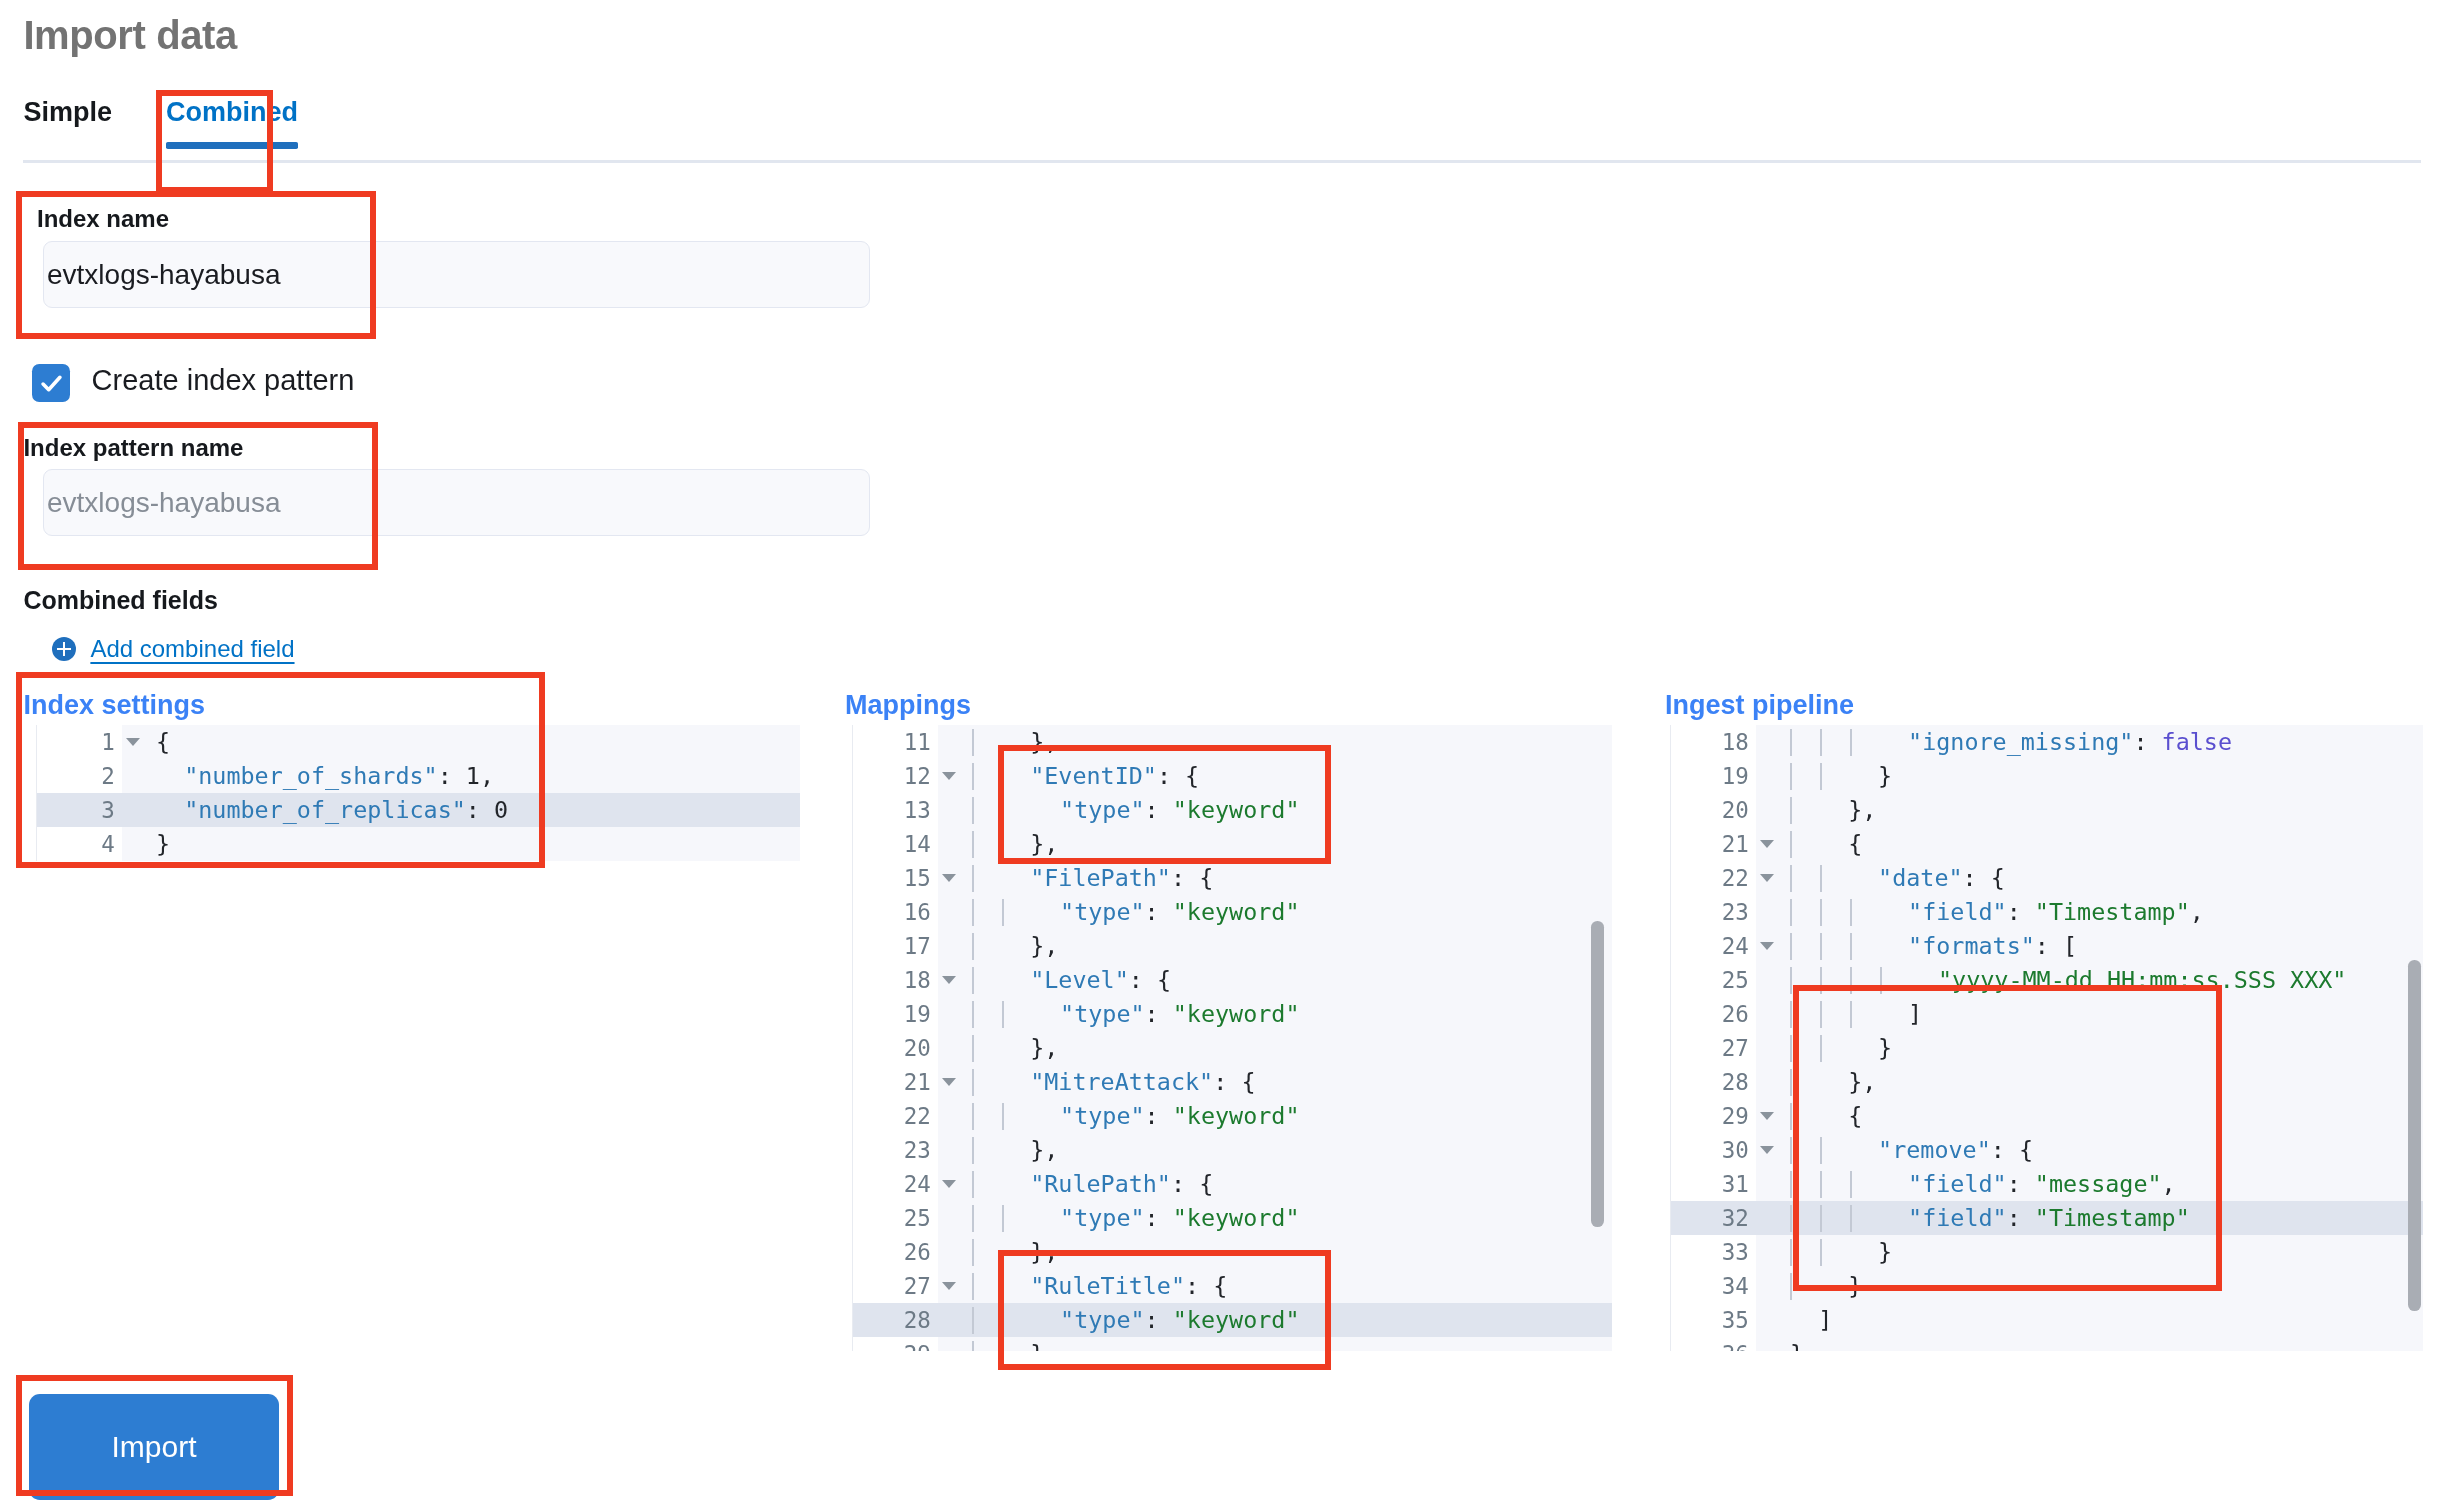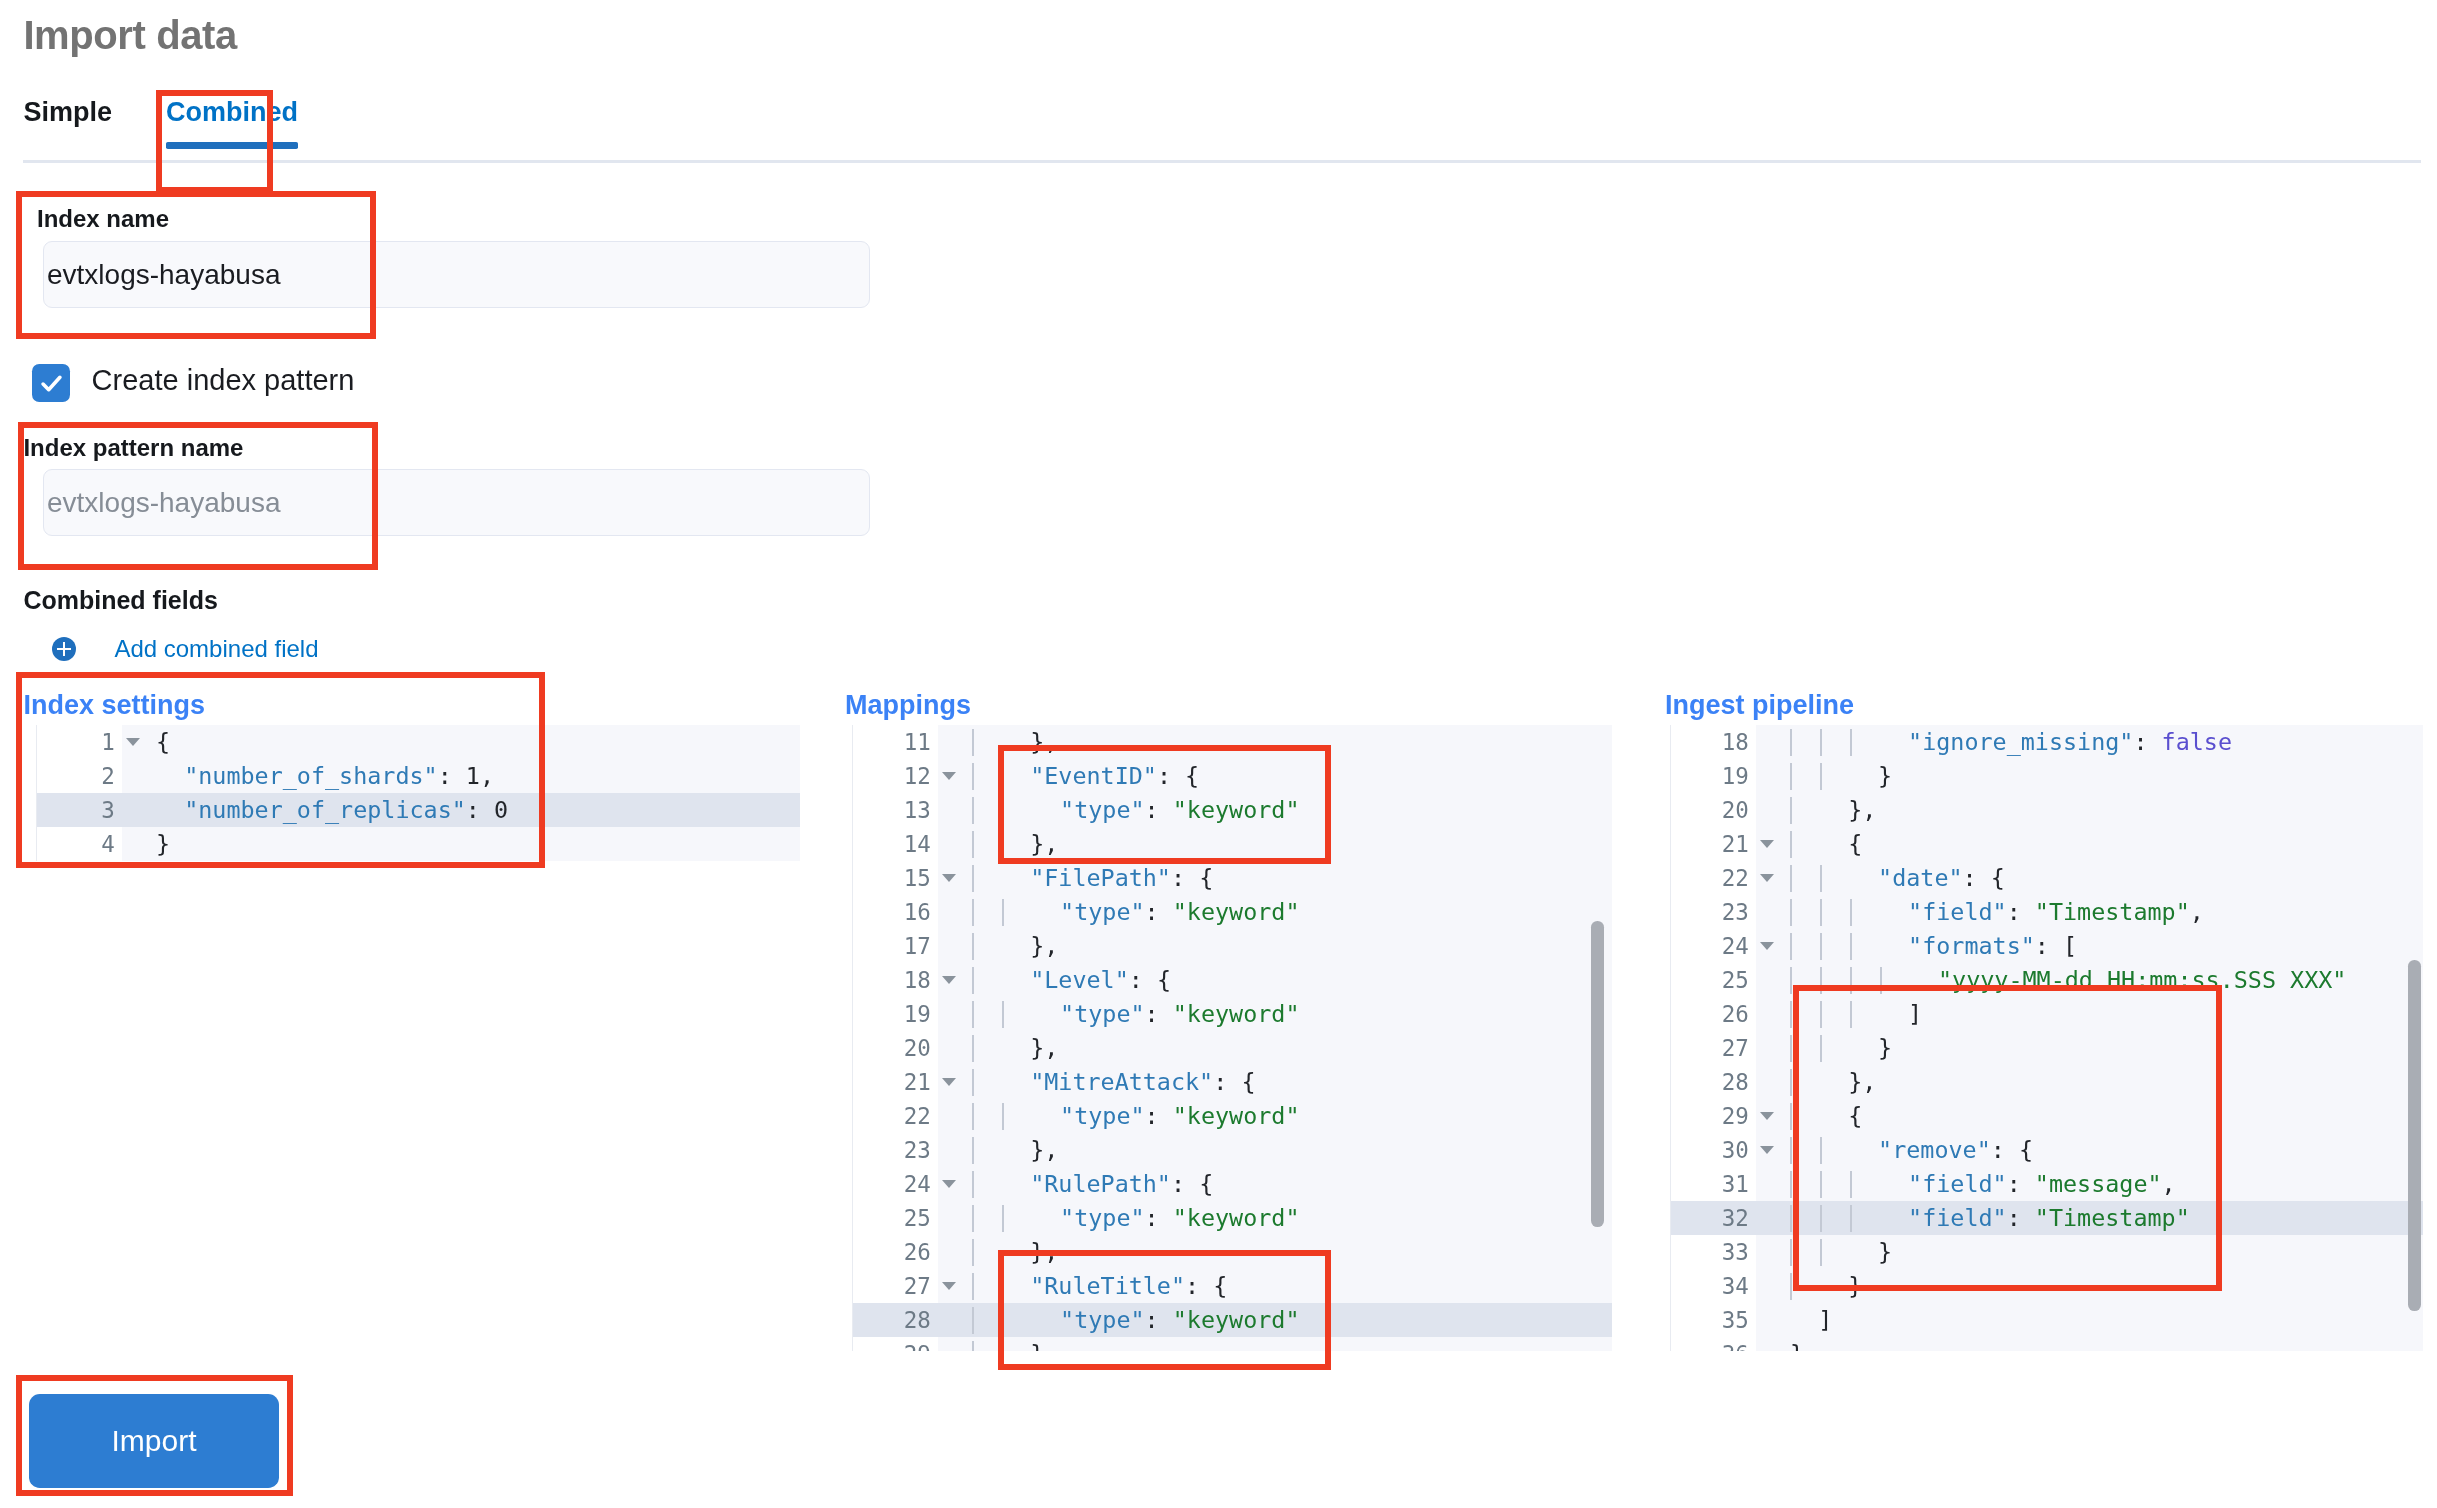--- a/index.html
+++ b/index.html
@@ -73,21 +73,21 @@
     display: inline-flex; align-items: center; justify-content: center;
     margin-right: 14.4px; flex: 0 0 auto;
   }
   .add-combined .plus-icon::before {
     content: ""; width: 13.5px; height: 2.7px; background: #fff; position: absolute;
   }
   .add-combined .plus-icon::after {
     content: ""; width: 2.7px; height: 13.5px; background: #fff; position: absolute;
   }
   .add-combined .plus-icon { position: relative; }
-  .add-combined .link-text { text-underline-offset: 4.5px; margin-left: 24px; }
+  .add-combined .link-text { text-decoration: underline; text-underline-offset: 4.5px; }
 
   
   .panel-title { position: absolute; font-size: 27px; font-weight: bold; color: #3b82f6; }
   .editor {
     position: absolute; overflow: hidden; background: #ffffff;
     font-family: "DejaVu Sans Mono", monospace;
   }
   .code-area { position: absolute; inset: 0; background: #ffffff; }
   .code-row {
     position: relative; height: 34px; display: flex; align-items: center;
@@ -118,21 +118,21 @@
   .tok-num { color: #22252a; }
   .tok-bool { color: #5a4fcf; }
   .tok-punc { color: #22252a; }
 
   .vscroll {
     position: absolute; width: 12.6px; border-radius: 6.3px; background: #a9adb4;
   }
 
   
   .import-btn {
-    position: absolute; left: 29px; top: 1394px; width: 250px; height: 94px;
+    position: absolute; left: 29px; top: 1394px; width: 250px; height: 106px;
     background: #2d7dd2; border-radius: 10.8px; color: #fff;
     display: flex; align-items: center; justify-content: center;
     font-size: 30px; cursor: pointer;
   }
 
   
   .redbox {
     position: absolute; border: 6.3px solid #ef3b21; box-sizing: border-box;
     pointer-events: none;
   }

